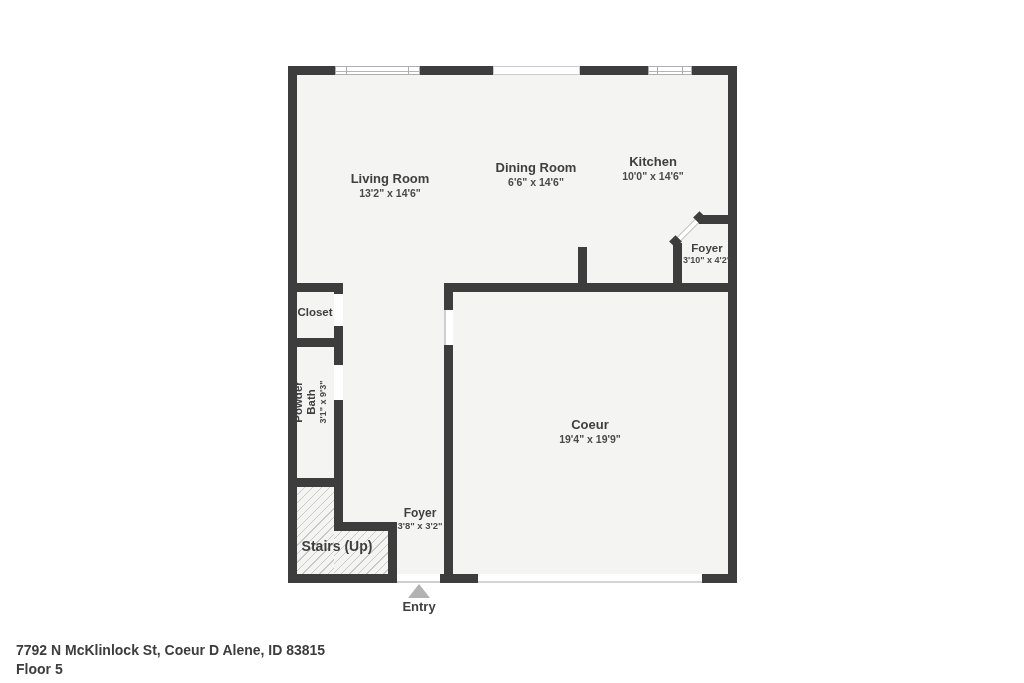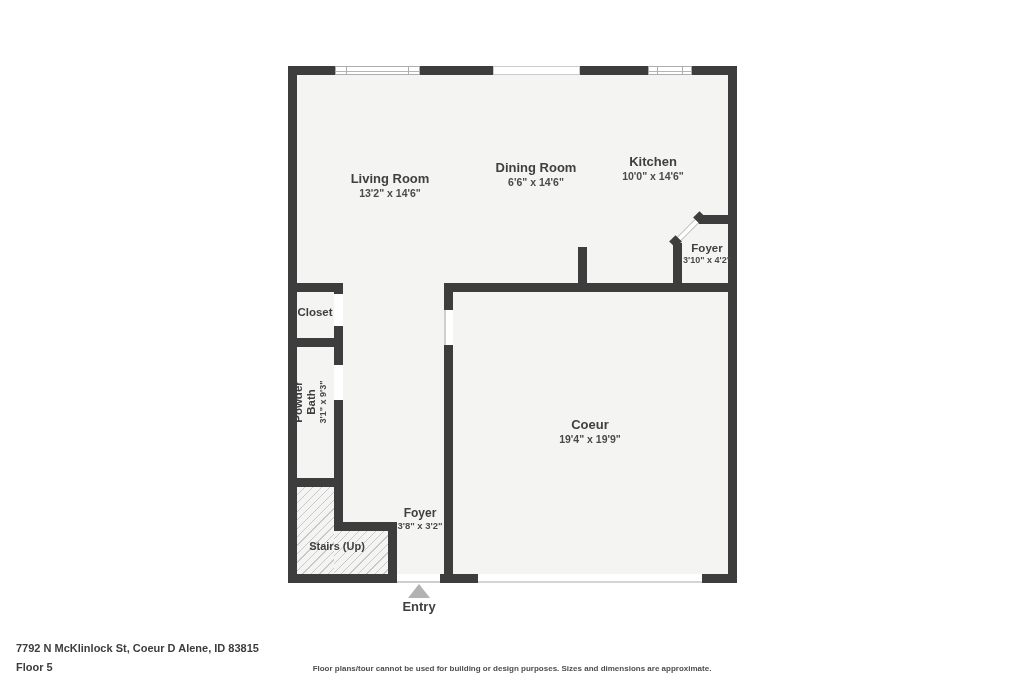--- a/index.html
+++ b/index.html
@@ -17,21 +17,21 @@
              transform:rotate(-45deg);transform-origin:0 50%;box-sizing:border-box;}
   .door-cap{position:absolute;background:#3d3d3d;z-index:7;transform:rotate(-45deg);}
   .label{position:absolute;z-index:10;transform:translate(-50%,-50%);text-align:center;white-space:nowrap;}
   .label-rot{position:absolute;z-index:10;transform:translate(-50%,-50%) rotate(-90deg);text-align:center;white-space:nowrap;}
   .room-name{font-weight:700;font-size:13px;line-height:16px;color:#3f3f3f;}
   .room-name.sm{font-size:11.5px;line-height:13px;}
   .room-dims{font-weight:700;font-size:10.5px;line-height:13px;color:#4a4a4a;}
   .room-dims.sm{font-size:9px;line-height:11px;}
   .tri{position:absolute;z-index:10;width:0;height:0;border-left:11px solid transparent;
        border-right:11px solid transparent;border-bottom:14px solid #b2b2b2;}
-  .footer-line{position:absolute;z-index:10;font-weight:700;font-size:11px;color:#3d3d3d;}
+  .footer-line{position:absolute;z-index:10;font-weight:700;font-size:14px;color:#3d3d3d;}
   .disclaimer{position:absolute;z-index:10;left:0;width:1024px;text-align:center;
               font-weight:700;font-size:8px;color:#4e4e4e;}
 </style>
 </head>
 <body>
 
 <div id="canvas">
 
   <div class="floor" style="left:288px;top:66px;width:449px;height:517px"></div>
 
@@ -104,35 +104,34 @@
     <div class="room-name sm">Closet</div>
   </div>
 
   <div class="label-rot" style="left:310px;top:402px">
     <div class="room-name sm">Powder</div>
     <div class="room-name sm">Bath</div>
     <div class="room-dims sm">3'1" x 9'3"</div>
   </div>
 
   <div class="label" style="left:337px;top:546px">
-    <div class="room-name sm" style="font-size:11px">Stairs (Up)</div>
+    <div class="room-name sm" style="font-size:14px">Stairs (Up)</div>
   </div>
 
   <div class="label" style="left:420px;top:518px">
     <div class="room-name" style="font-size:12px;line-height:14px">Foyer</div>
     <div class="room-dims sm" style="font-size:9.5px">3'8" x 3'2"</div>
   </div>
 
   <div class="label" style="left:590px;top:431px">
     <div class="room-name">Coeur</div>
     <div class="room-dims">19'4" x 19'9"</div>
   </div>
 
   <div class="tri" style="left:408px;top:584px"></div>
   <div class="label" style="left:419px;top:607px">
     <div class="room-name">Entry</div>
   </div>
 
   <div class="footer-line" style="left:16px;top:642px">7792 N McKlinlock St, Coeur D Alene, ID 83815</div>
   <div class="footer-line" style="left:16px;top:661px">Floor 5</div>
-  <div class="disclaimer" style="top:664px">Floor plans/tour cannot be used for building or design purposes. Sizes and dimensions are approximate.</div>
 
 </div>
 
 </body></html>

